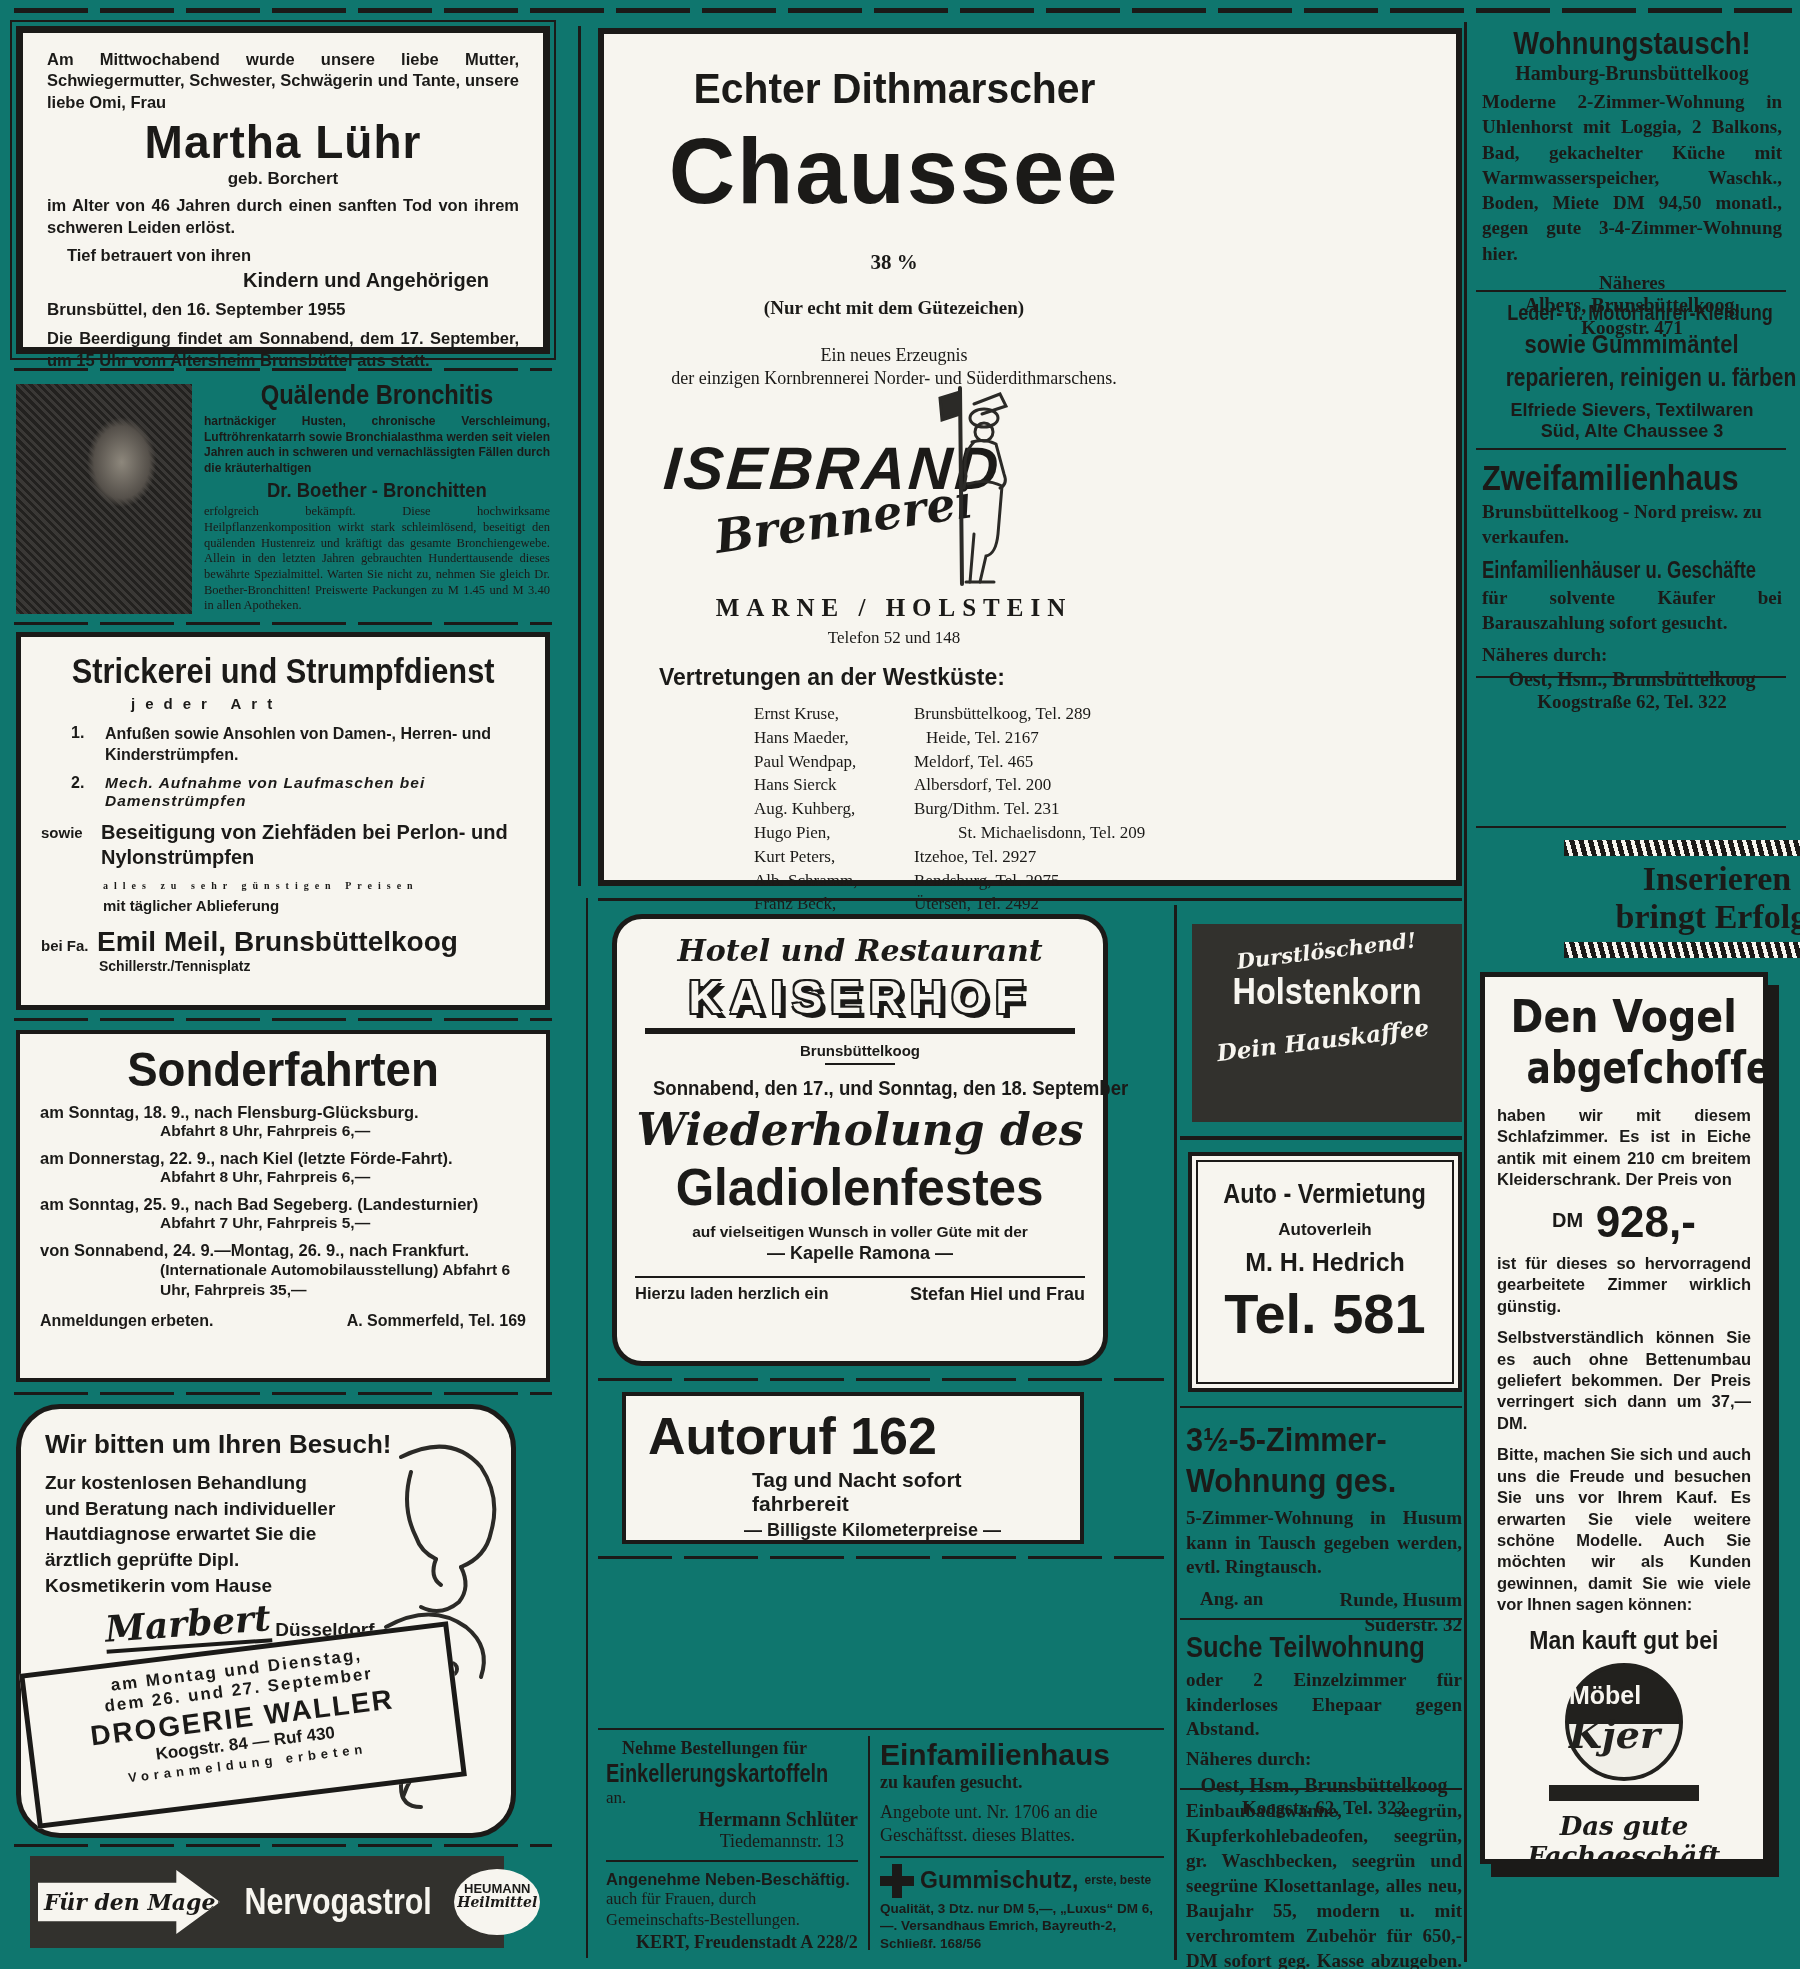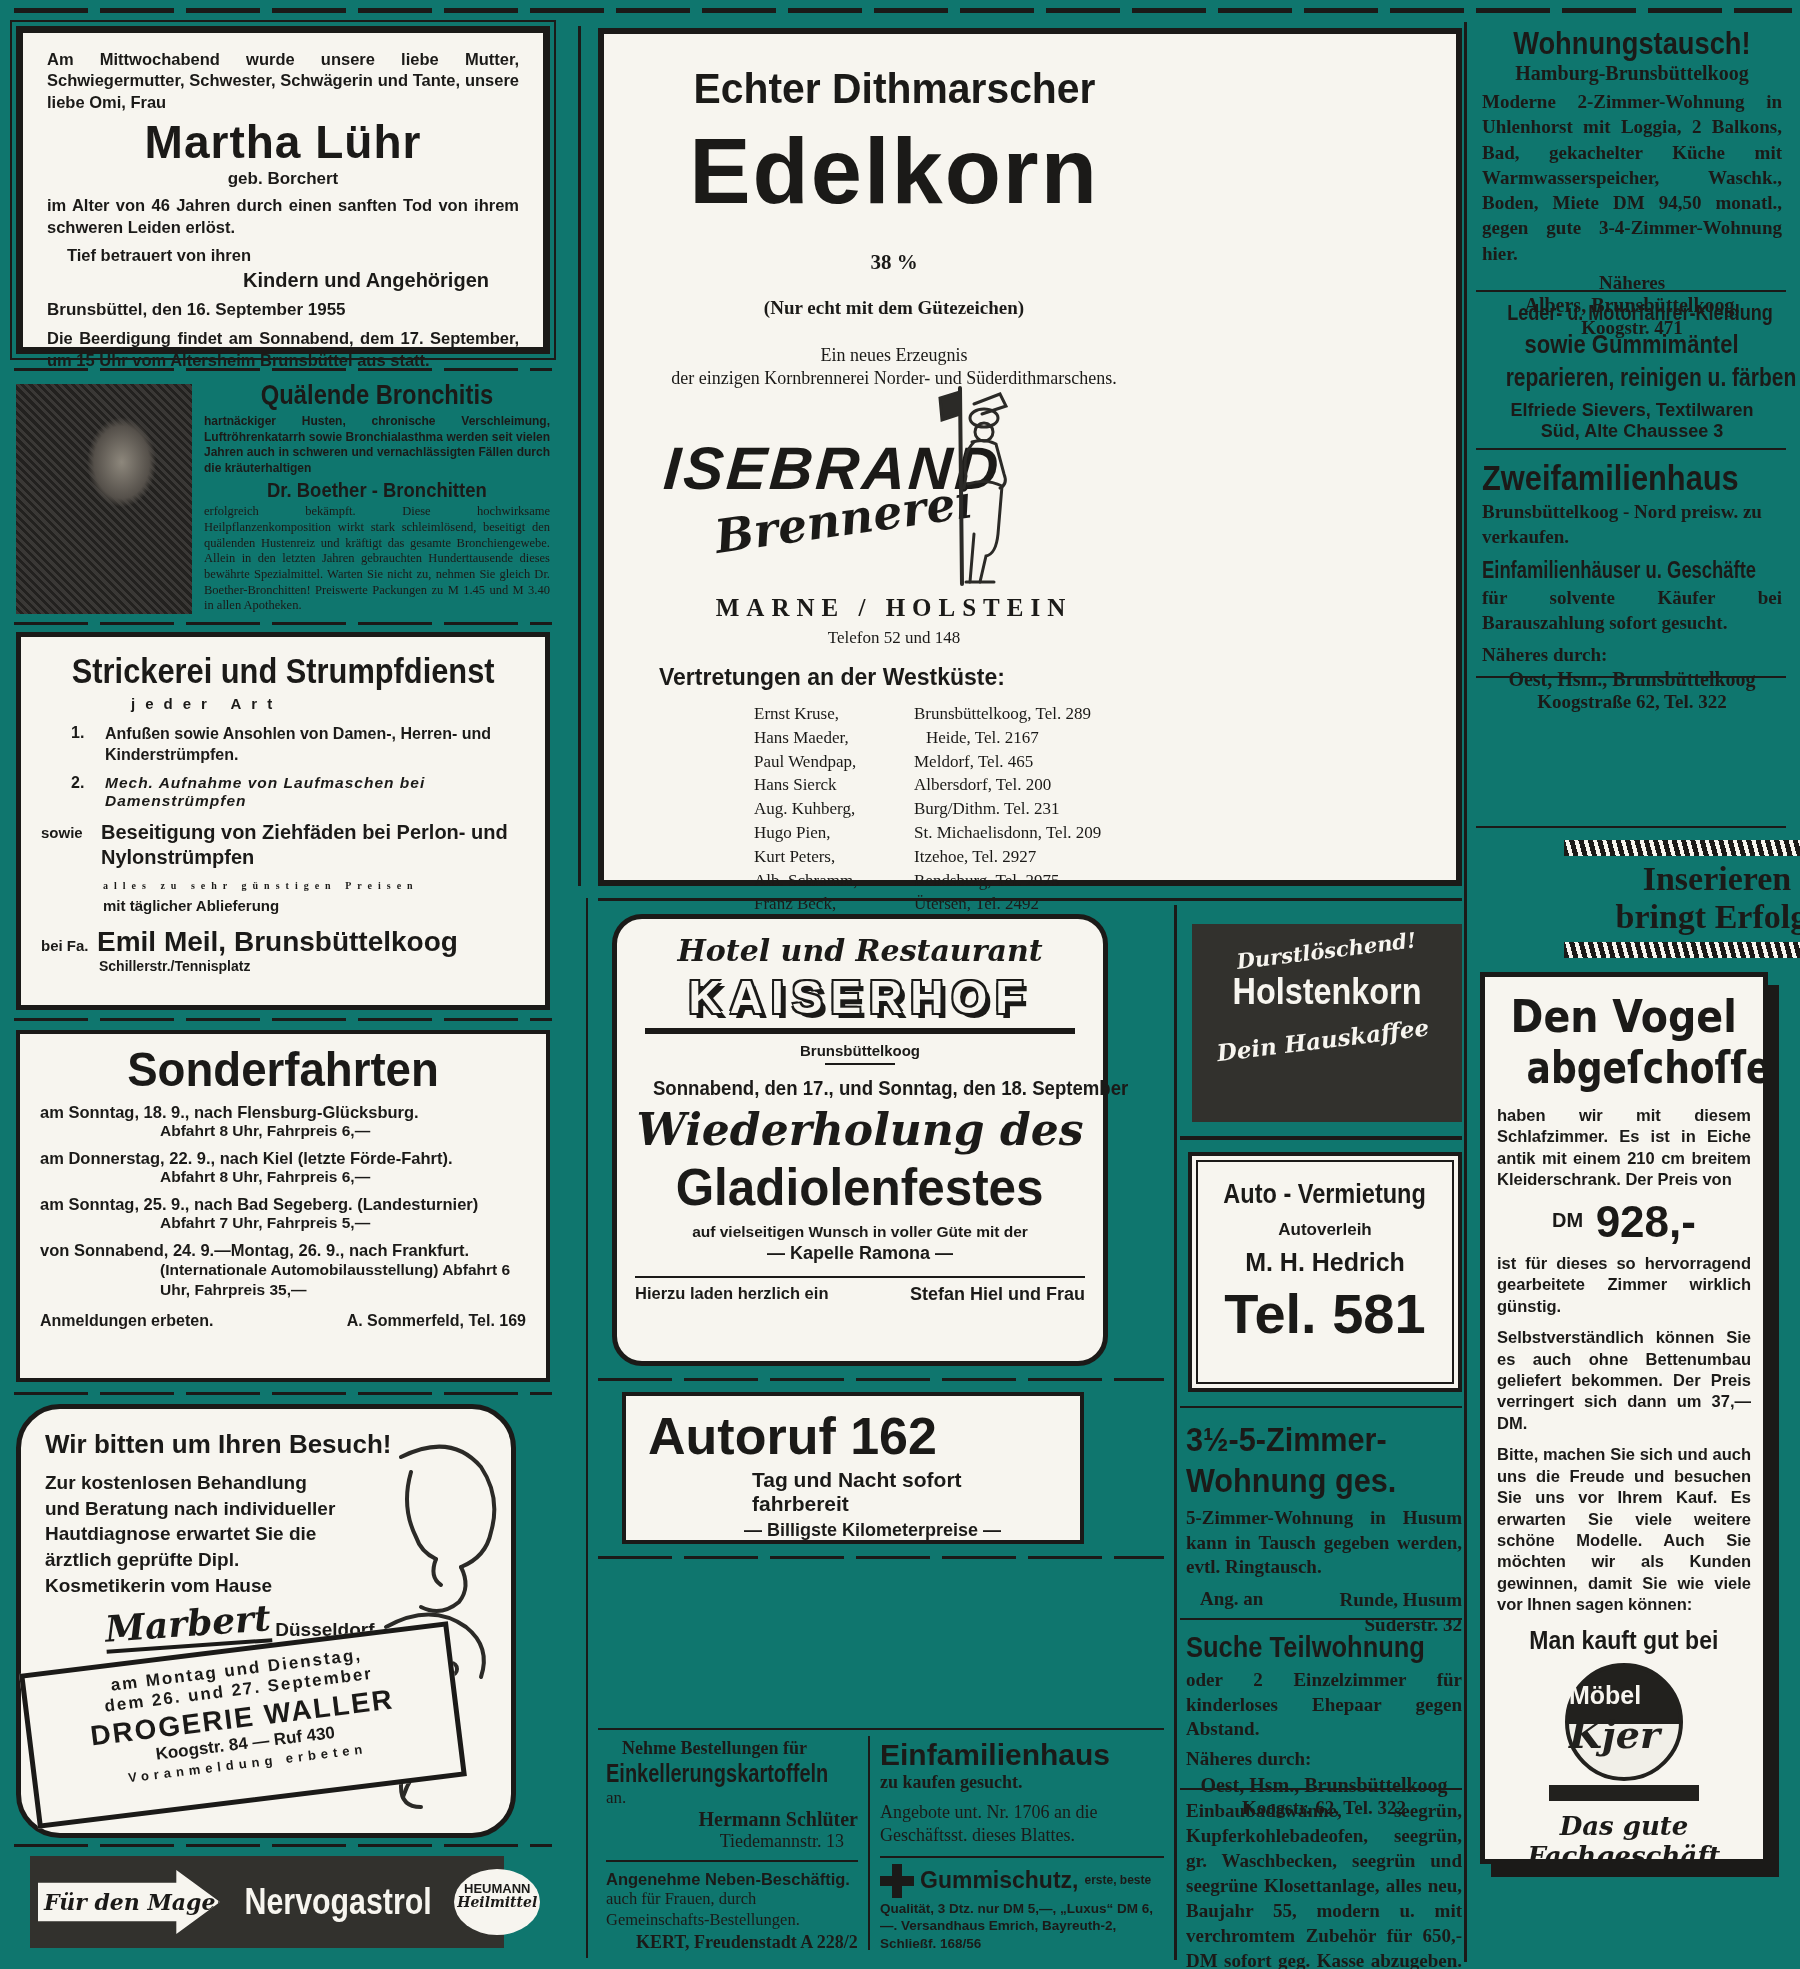--- a/index.html
+++ b/index.html
@@ -151,21 +151,21 @@
       <div class="b" style="font-size:13px;">HEUMANN</div>
       <div class="script" style="font-size:14px;margin-top:-2px;">Heilmittel</div>
     </div>
   </div>
 
   <div class="rule" style="left:578px;top:26px;width:3px;height:860px;"></div>
 
   <div class="box" style="left:598px;top:28px;width:864px;height:858px;border-width:6px;">
     <div class="abs center" style="left:10px;top:30px;width:560px;">
       <p class="b" style="font-size:43px;"><span class="cond" style="transform:scaleX(.95);">Echter Dithmarscher</span></p>
-      <p class="b" style="font-size:92px;margin-top:6px;letter-spacing:2px;">Edelkorn</p>
+      <p class="b" style="font-size:92px;margin-top:6px;letter-spacing:2px;">Chaussee</p>
       <p class="b serif" style="font-size:21px;margin-top:26px;">38 %</p>
       <p class="b serif" style="font-size:19px;margin-top:22px;">(Nur echt mit dem Gütezeichen)</p>
       <p class="serif" style="font-size:18px;margin-top:26px;">Ein neues Erzeugnis</p>
       <p class="serif" style="font-size:18px;margin-top:2px;">der einzigen Kornbrennerei Norder- und Süderdithmarschens.</p>
     </div>
     <div class="abs" style="left:30px;top:340px;width:560px;height:200px;">
       <span class="b abs" style="left:30px;top:60px;font-size:60px;letter-spacing:3px;font-style:italic;transform:skewX(-4deg);">ISEBRAND</span>
       <span class="script abs" style="left:80px;top:118px;font-size:46px;transform:rotate(-8deg);">Brennerei</span>
     </div>
     <svg class="abs" style="left:318px;top:350px;" width="96" height="210" viewBox="0 0 96 210">
@@ -201,21 +201,21 @@
           <span>Meldorf, Tel. 465</span>
         </div>
       <div style="display:flex;">
           <span style="width:160px;">Hans Sierck</span>
           <span>Albersdorf, Tel. 200</span>
         </div>
       <div style="display:flex;">
           <span style="width:160px;">Aug. Kuhberg,</span>
           <span>Burg/Dithm. Tel. 231</span>
         </div>
-      <div style="display:flex;">
+      <div style="display:flex;gap:44px;">
           <span style="width:160px;">Hugo Pien,</span>
           <span>St. Michaelisdonn, Tel. 209</span>
         </div>
       <div style="display:flex;">
           <span style="width:160px;">Kurt Peters,</span>
           <span>Itzehoe, Tel. 2927</span>
         </div>
       <div style="display:flex;">
           <span style="width:160px;">Alb. Schramm,</span>
           <span>Rendsburg, Tel. 2975</span>

